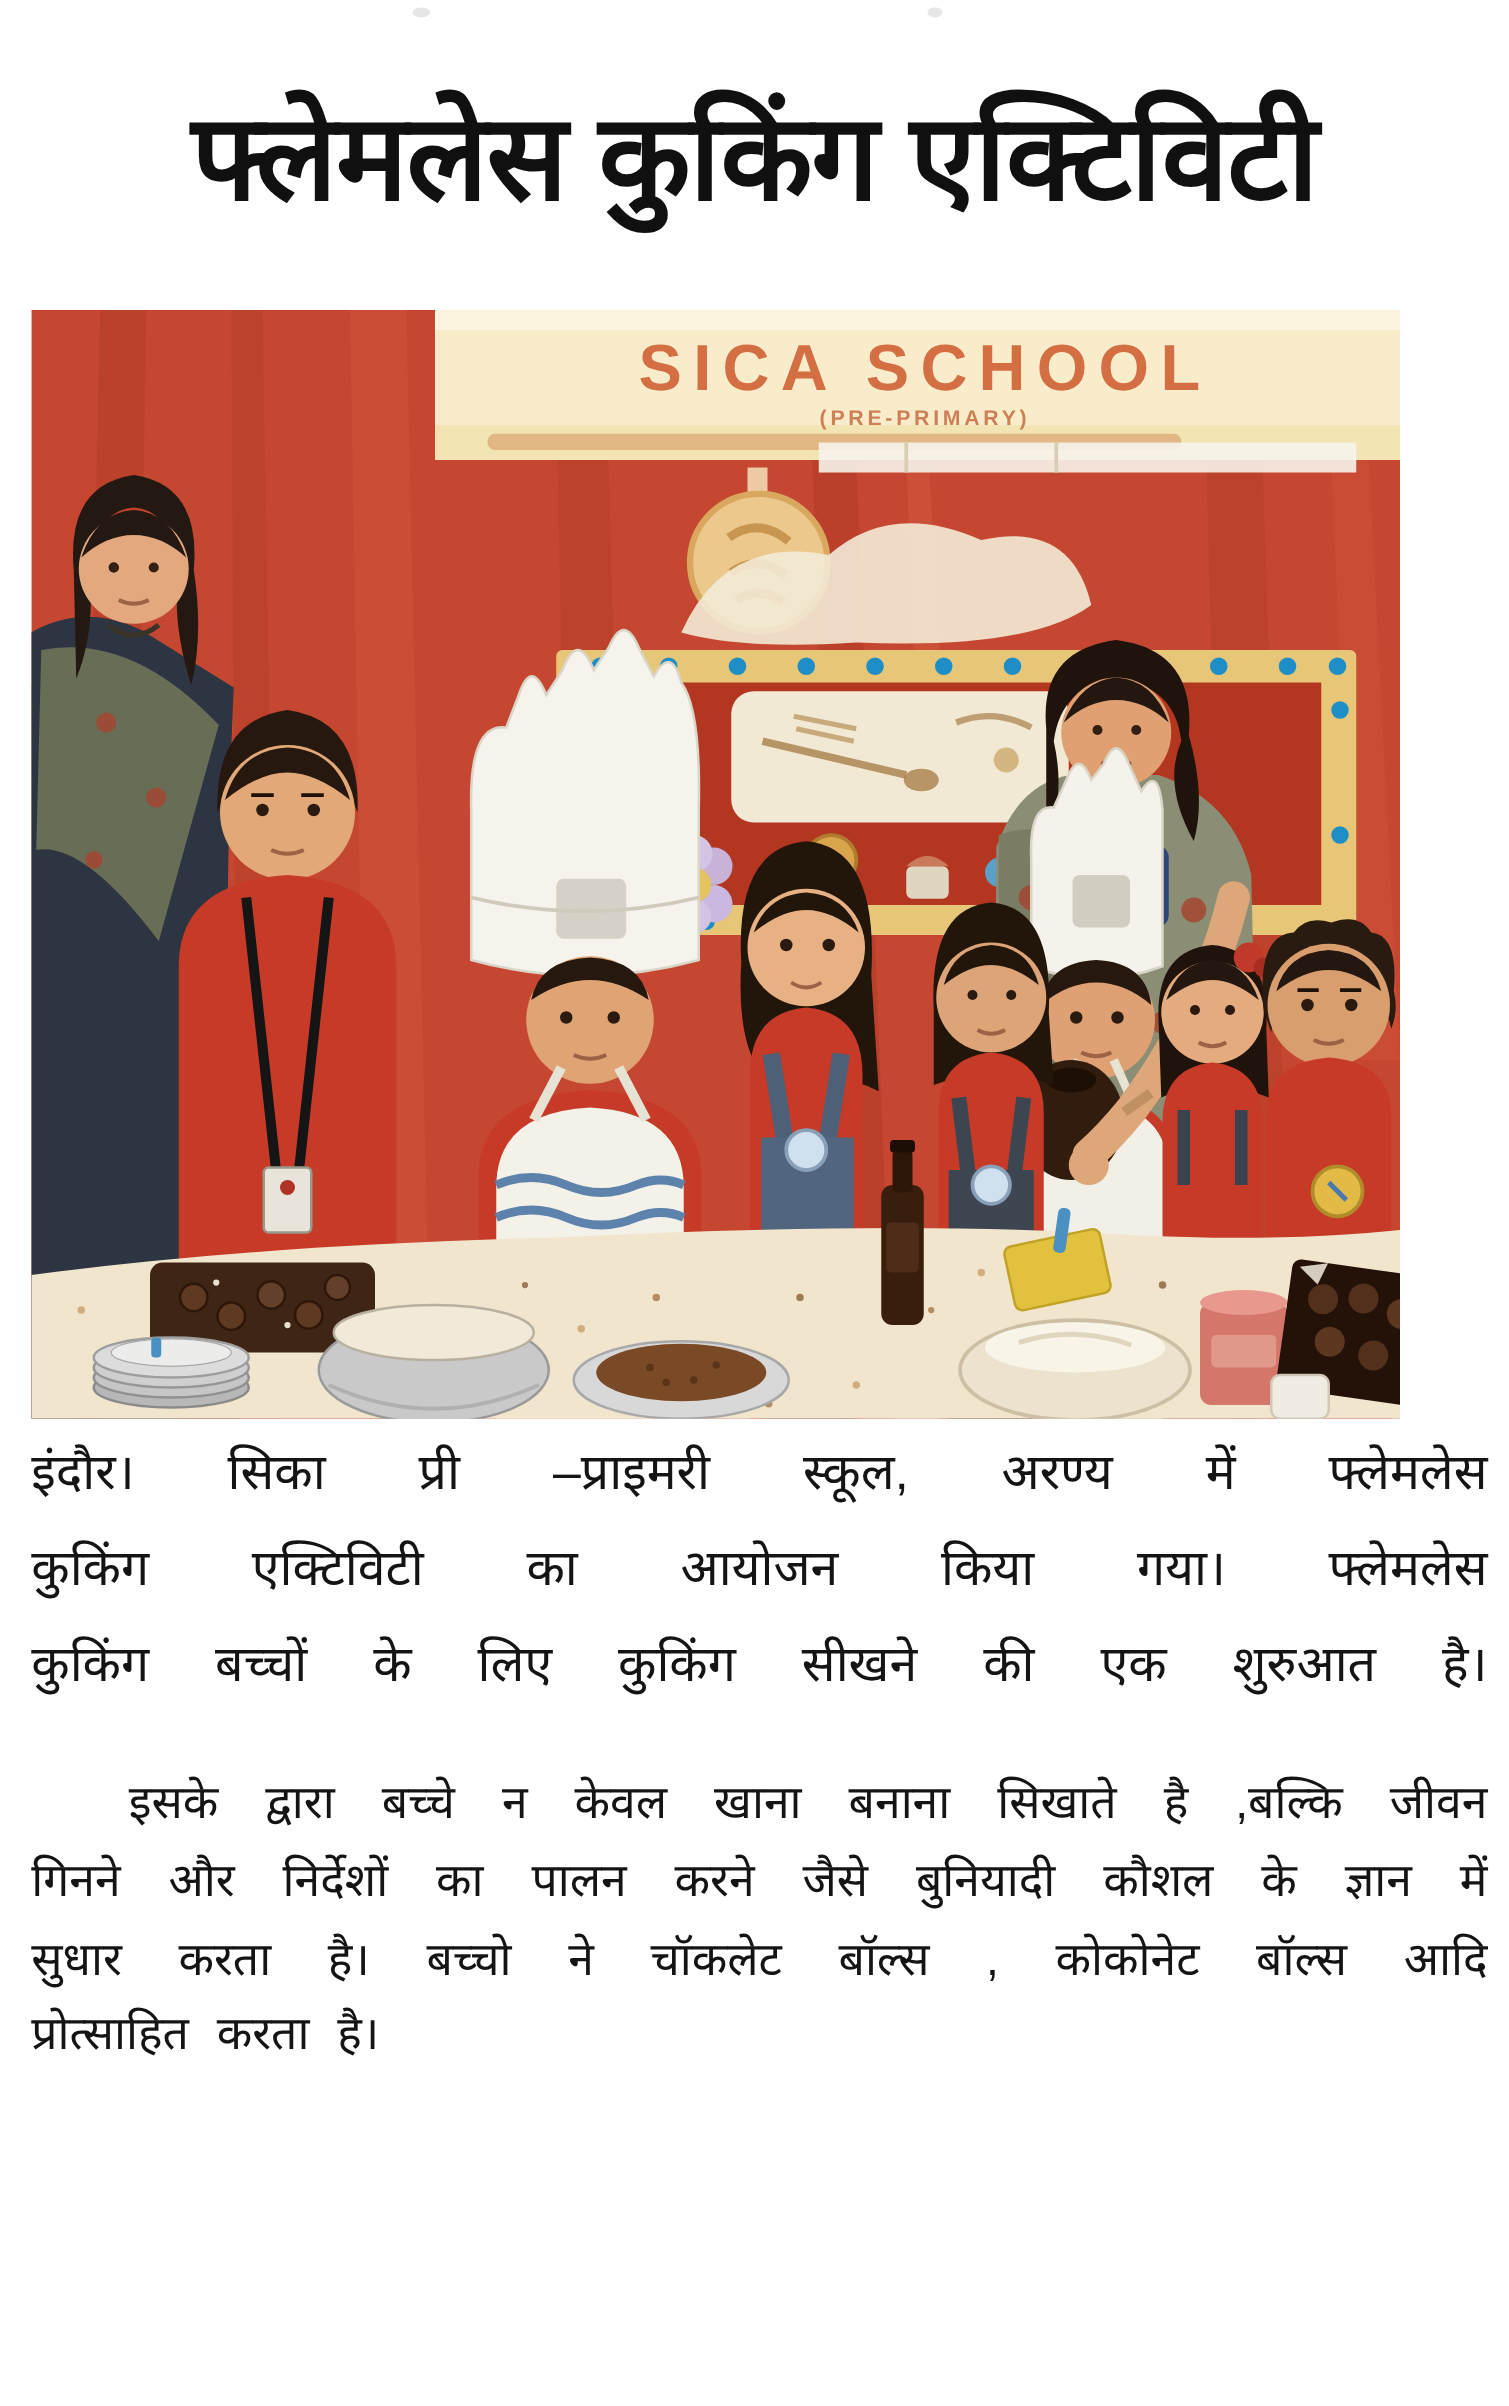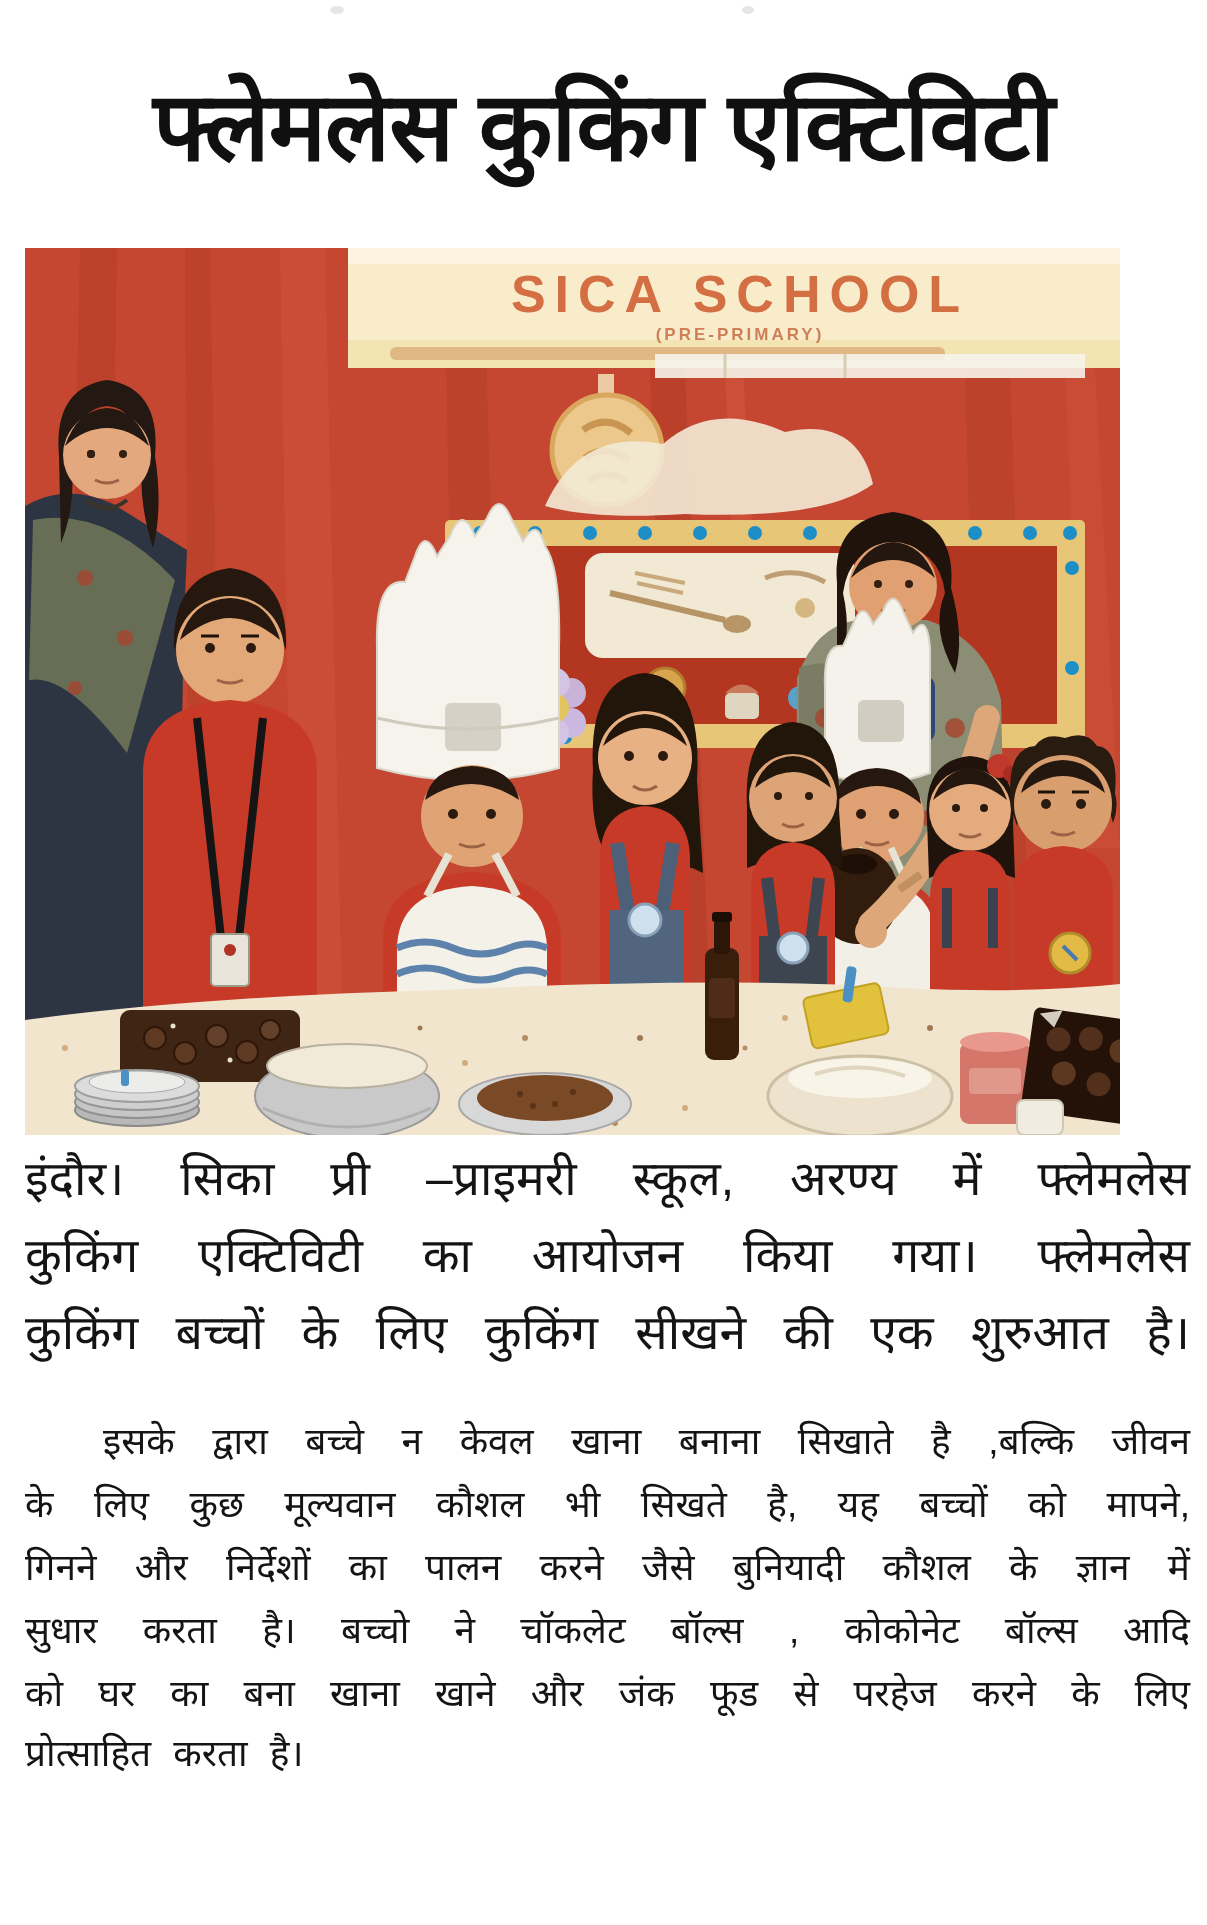--- a/index.html
+++ b/index.html
@@ -7,21 +7,21 @@
         font-family:"Liberation Sans","DejaVu Sans",sans-serif;color:#141414;}
   .artifact{position:absolute;background:#d9d9d9;opacity:.65;border-radius:50%;}
   .a1{left:330px;top:6px;width:14px;height:8px;}
   .a2{left:742px;top:6px;width:12px;height:8px;}
   #headline{position:absolute;left:0;top:52px;width:1207px;height:150px;margin:0;
             font-size:96px;font-weight:700;text-align:center;letter-spacing:-1px;
             color:#101010;line-height:150px;white-space:nowrap;}
   #photo{position:absolute;left:25px;top:248px;width:1095px;height:1027px;overflow:hidden;}
   #photo svg{display:block;}
   #lead{position:absolute;left:25px;top:1140px;width:1165px;}
-  #lead .line{font-size:48px;line-height:77px;text-align:justify;text-align-last:justify;}
+  #lead .line{font-size:40px;line-height:77px;text-align:justify;text-align-last:justify;}
   #lead .line.last{text-align-last:justify;}
   #bodypara{position:absolute;left:25px;top:1410px;width:1165px;}
   #bodypara .line{font-size:37px;line-height:63px;text-align:justify;text-align-last:justify;}
   #bodypara .line.first{text-indent:78px;}
   #bodypara .line.last{text-align-last:left;font-family:Liberation Mono, monospace;}
 </style>
 </head>
 <body>
 
 <div id="page">
@@ -367,19 +367,17 @@
   </div>
 
   <div id="lead">
     <div class="line">इंदौर। सिका प्री –प्राइमरी स्कूल, अरण्य में  फ्लेमलेस</div>
     <div class="line">कुकिंग एक्टिविटी का आयोजन किया गया। फ्लेमलेस</div>
     <div class="line last">कुकिंग बच्चों के लिए कुकिंग सीखने की एक शुरुआत है।</div>
   </div>
 
   <div id="bodypara">
     <div class="line first">इसके द्वारा बच्चे न केवल खाना बनाना सिखाते है ,बल्कि जीवन</div>
-    <div class="line">के लिए कुछ मूल्यवान कौशल भी सिखते है, यह बच्चों को मापने,</div>
     <div class="line">गिनने और निर्देशों का पालन करने जैसे बुनियादी कौशल के ज्ञान में</div>
     <div class="line">सुधार करता है। बच्चो ने चॉकलेट बॉल्स , कोकोनेट बॉल्स आदि</div>
-    <div class="line">को घर का बना खाना खाने और जंक फूड से परहेज करने के लिए</div>
     <div class="line last">प्रोत्साहित करता है।</div>
   </div>
 </div>
 
 </body></html>

